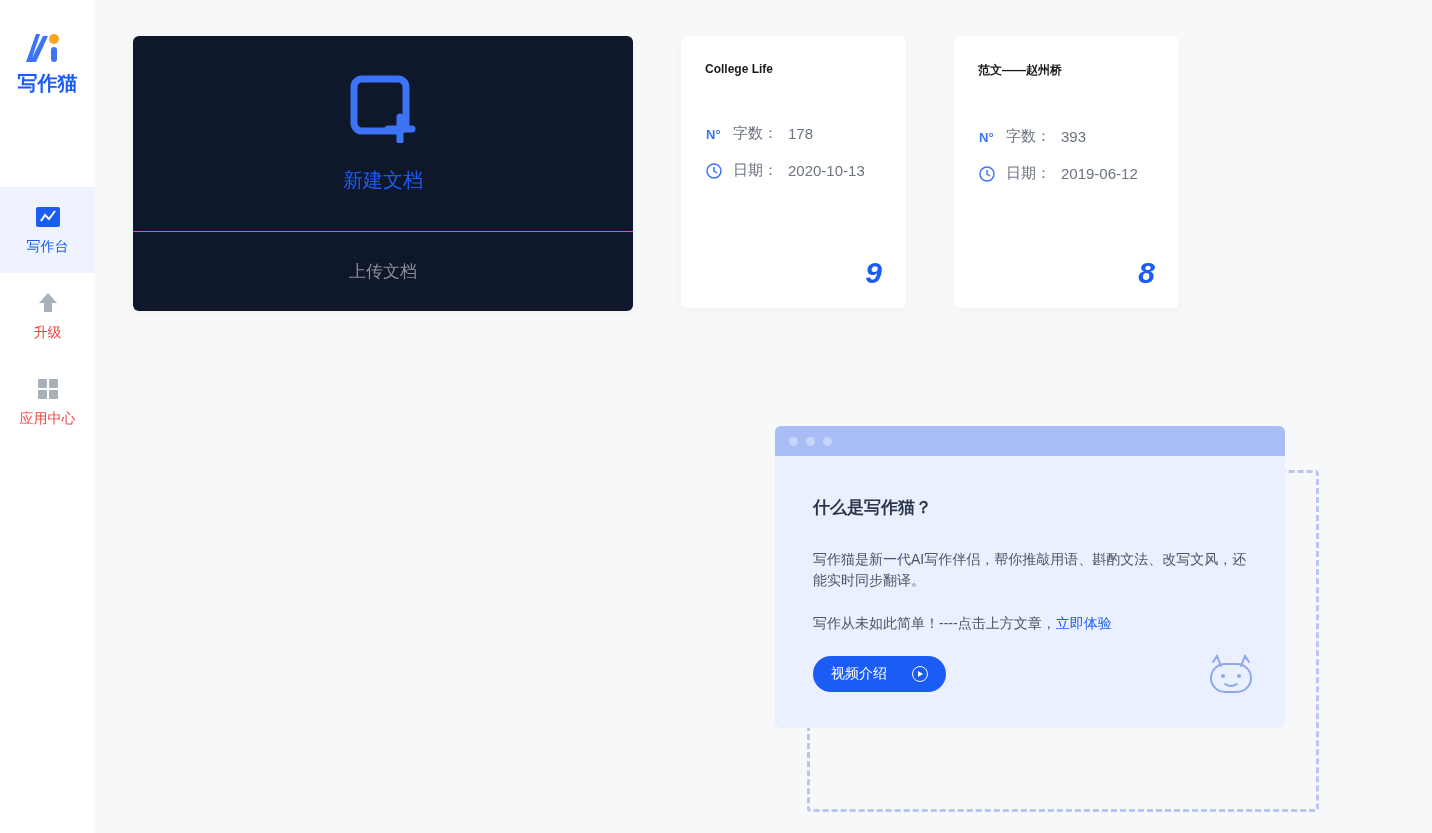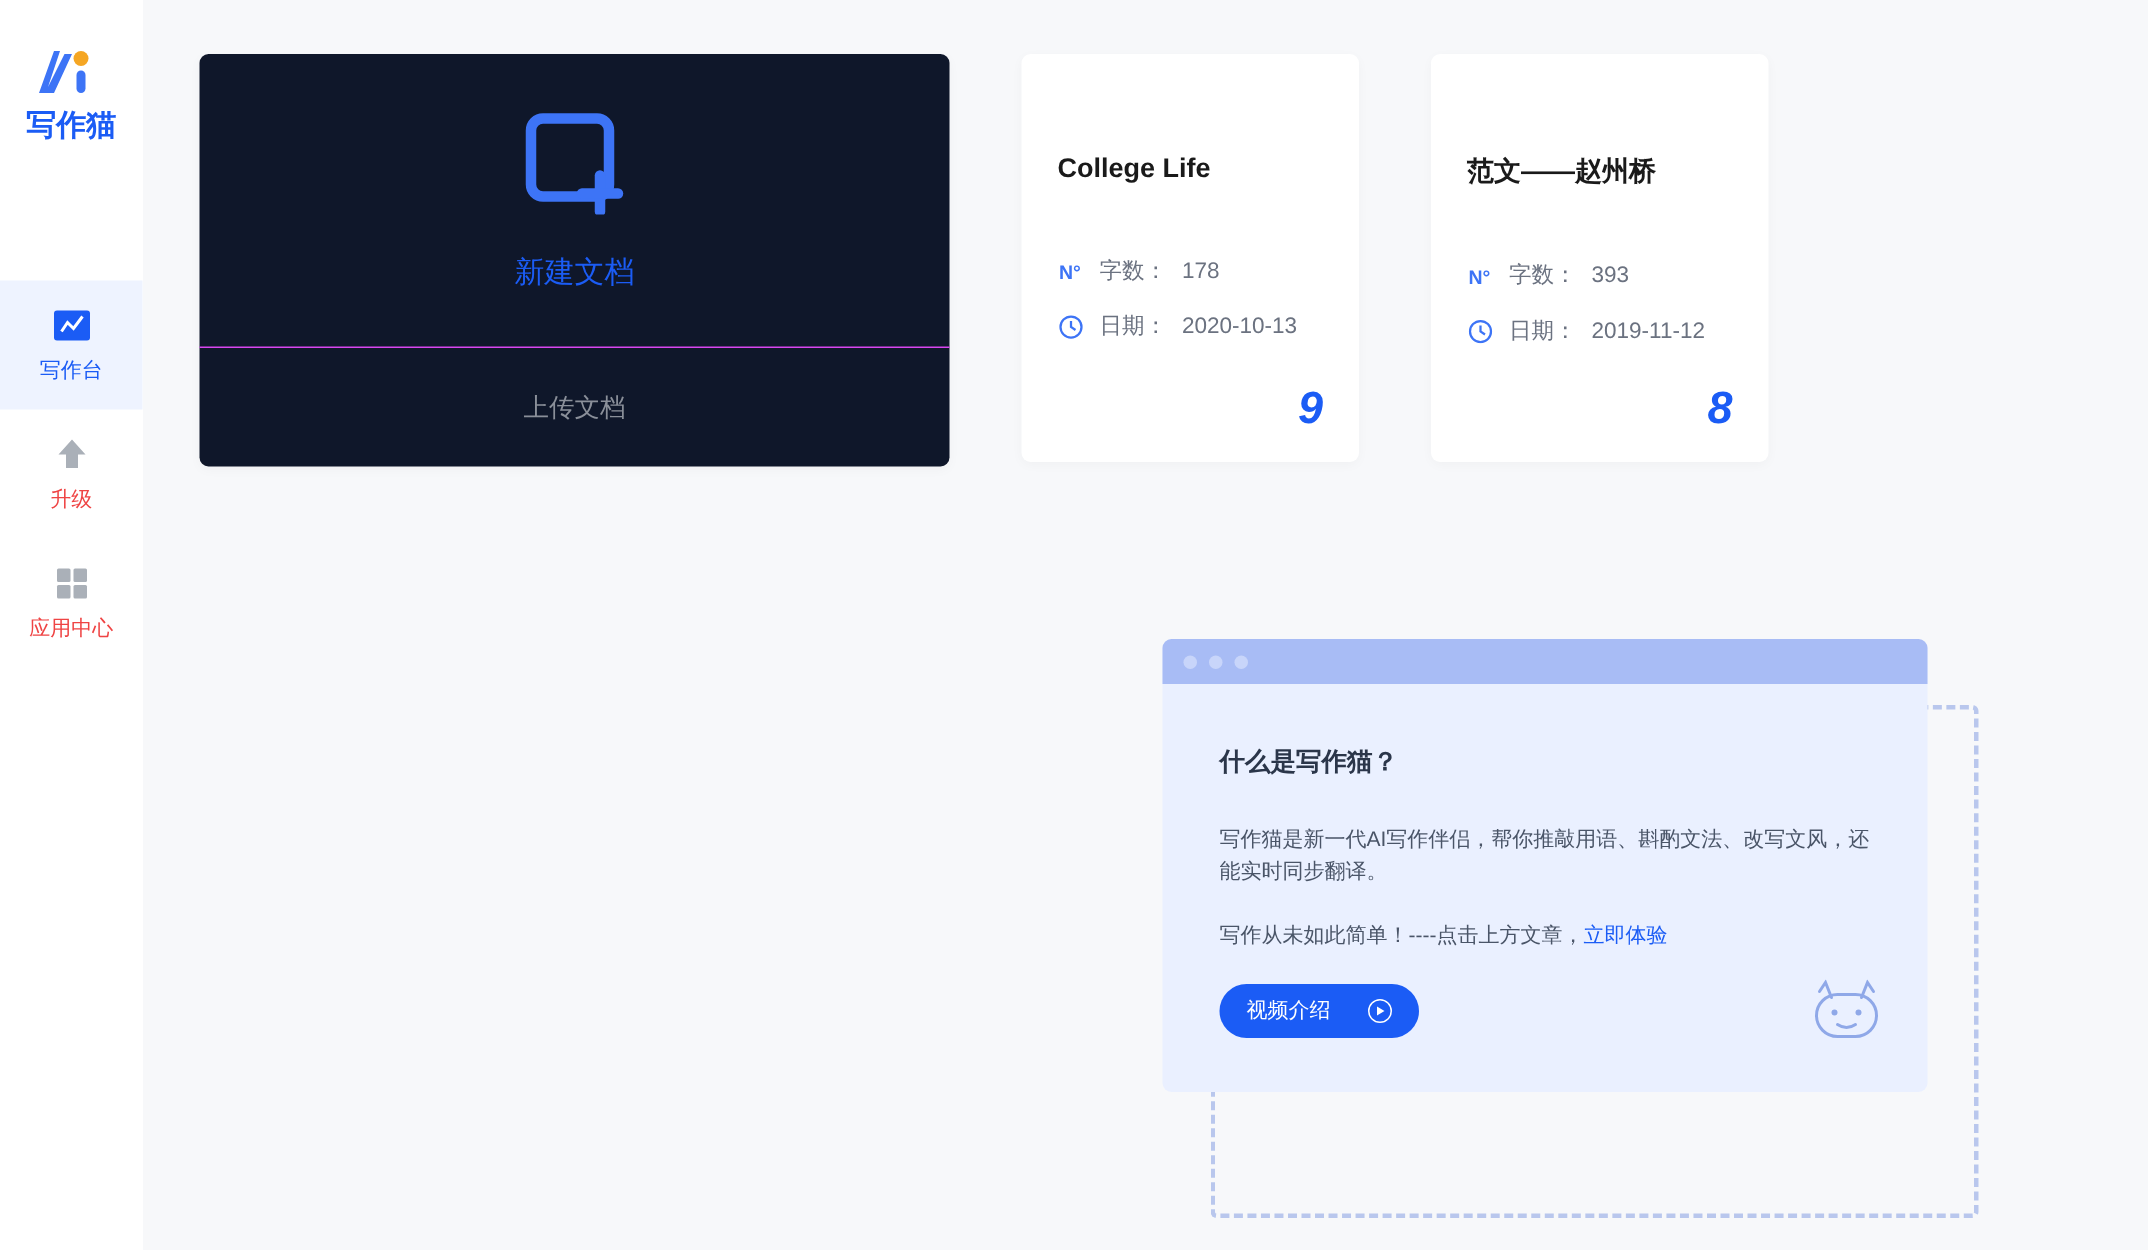--- a/index.html
+++ b/index.html
@@ -20,21 +20,21 @@
     .main { margin-left: 95px; padding: 36px 38px; }
     .cards-row { display: flex; gap: 48px; }
     
     .new-doc-card { width: 500px; height: 275px; background: #0f172a; border-radius: 6px; display: flex; flex-direction: column; box-shadow: 0 2px 8px rgba(0,0,0,0.03); }
     .new-doc-top { flex: 1; display: flex; flex-direction: column; align-items: center; justify-content: center; cursor: pointer; }
     .new-doc-icon { margin-bottom: 20px; }
     .new-doc-label { color: #1b5cf5; font-size: 20px; font-weight: 500; }
     .upload-doc { height: 80px; border-top: 1px solid #d946ef; display: flex; align-items: center; justify-content: center; color: #8a8f99; font-size: 17px; cursor: pointer; }
     
     .doc-card { width: 225px; height: 272px; background: #fff; border-radius: 6px; padding: 26px 24px 18px 24px; display: flex; flex-direction: column; cursor: pointer; box-shadow: 0 2px 8px rgba(0,0,0,0.03); }
-    .doc-title { font-size: 18px; font-weight: 700; color: #1a1a1a; margin-bottom: 48px; margin-top: 40px; }
+    .doc-title { font-size: 12px; font-weight: 700; color: #1a1a1a; margin-bottom: 48px; }
     .doc-meta { display: flex; align-items: center; font-size: 15px; color: #6b7280; margin-bottom: 18px; }
     .meta-icon { width: 18px; height: 18px; margin-right: 10px; display: flex; align-items: center; justify-content: center; }
     .meta-label { margin-right: 10px; }
     .meta-value { color: #6b7280; }
     .doc-score { margin-top: auto; text-align: right; font-size: 30px; font-weight: 700; color: #1b5cf5; font-style: italic; }
     
     .promo-wrap { position: absolute; top: 426px; left: 775px; }
     .promo-card { width: 510px; background: #eaf0ff; border-radius: 6px; position: relative; z-index: 2; }
     .promo-titlebar { height: 30px; background: #a8bcf5; border-radius: 6px 6px 0 0; display: flex; align-items: center; padding-left: 14px; gap: 8px; }
     .titlebar-dot { width: 9px; height: 9px; border-radius: 50%; background: #c8d5fa; }
@@ -149,21 +149,21 @@
         <span class="meta-value">393</span>
       </div>
       <div class="doc-meta">
         <span class="meta-icon">
             <svg width="16" height="16" viewBox="0 0 16 16">
               <circle cx="8" cy="8" r="7" fill="none" stroke="#3d74f6" stroke-width="1.5"></circle>
               <path d="M 8 4 L 8 8 L 11 10" stroke="#3d74f6" stroke-width="1.5" fill="none"></path>
             </svg>
           </span>
         <span class="meta-label">日期：</span>
-        <span class="meta-value">2019-11-12</span>
+        <span class="meta-value">2019-06-12</span>
       </div>
       <div class="doc-score">8</div>
     </div>
 
   </div>
 </div>
 
 <div class="promo-wrap">
   <div class="promo-card">
     <div class="promo-titlebar">

